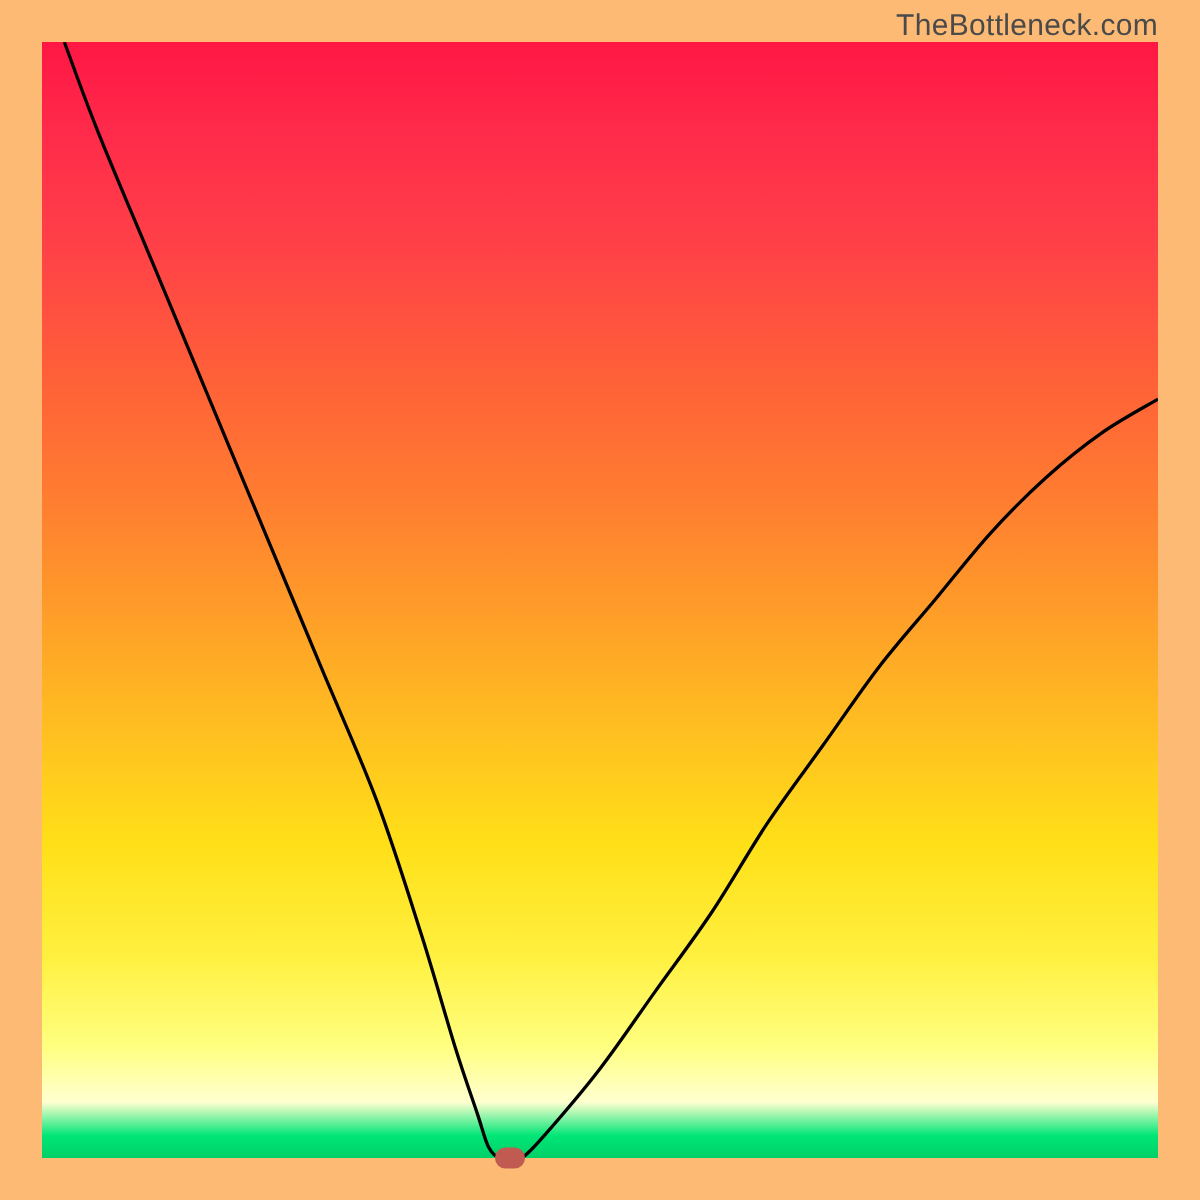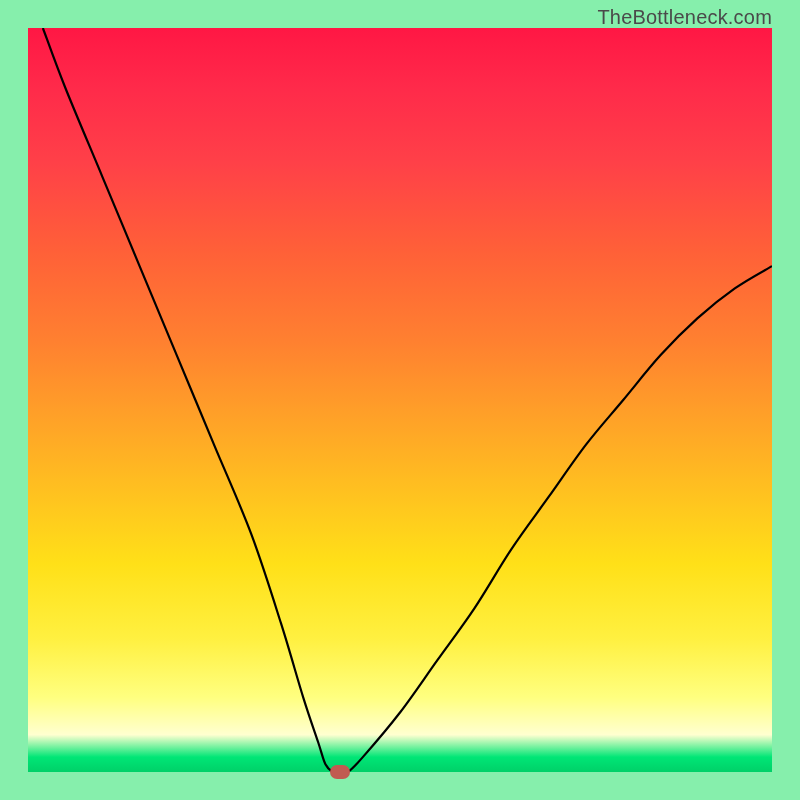--- a/index.html
+++ b/index.html
@@ -4,21 +4,21 @@
 <style>
   body {
     margin: 0;
     padding: 0;
     background: #fff;
   }
   .container {
     position: relative;
     width: 800px;
     height: 800px;
-    background: #86efac;
+    background: #fdba74;
   }
   .plot-area {
     position: absolute;
     left: 28px;
     top: 28px;
     width: 744px;
     height: 744px;
     background: linear-gradient(to bottom,
       #ff1744 0%,
       #ff2a4a 8%,

